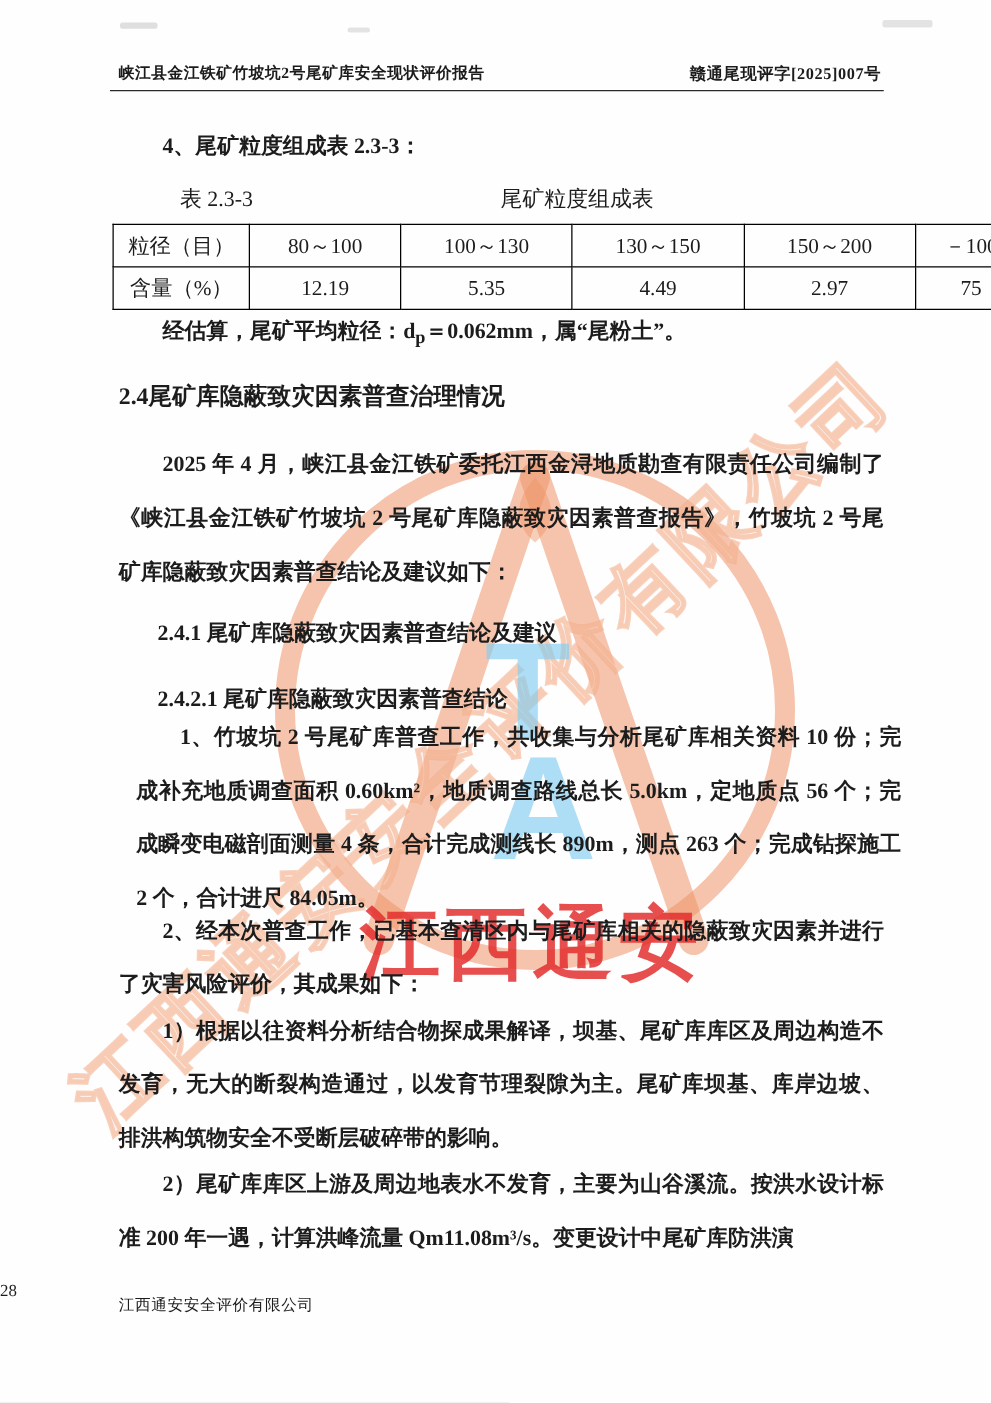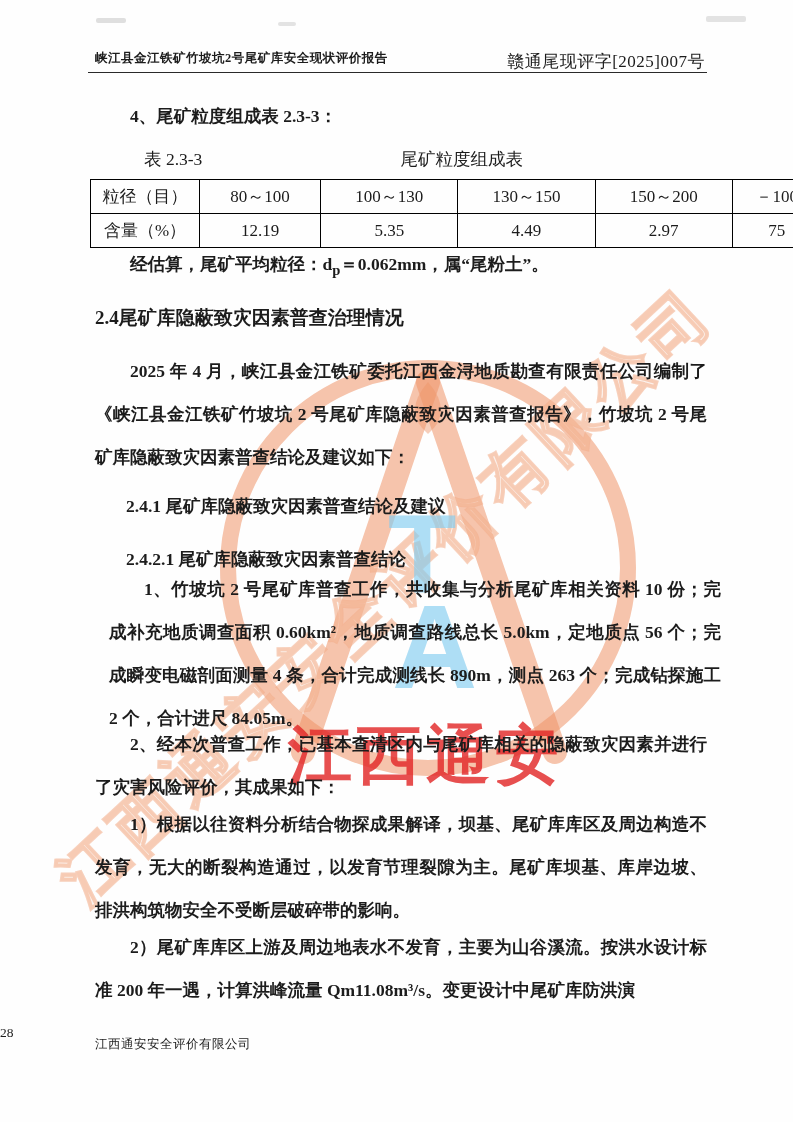--- a/index.html
+++ b/index.html
@@ -3,21 +3,21 @@
 <meta charset="utf-8">
 <style>
   html,body{margin:0;padding:0;background:#e8e8e8;}
   .page{
     position:relative; width:793px; height:1122px; margin:0 auto;
     background:#fefefe; overflow:hidden;
     font-family:"Liberation Serif","DejaVu Serif",serif; color:#1c1c1c;
   }
   
   .hdr-left{position:absolute;left:95px;top:50px;font-size:12.5px;font-weight:bold;letter-spacing:.5px;}
-  .hdr-right{position:absolute;right:88px;top:50px;font-size:17px;font-weight:normal;letter-spacing:.5px;}
+  .hdr-right{position:absolute;right:88px;top:50px;font-size:13px;font-weight:bold;letter-spacing:.5px;}
   .hdr-rule{position:absolute;left:88px;width:619px;top:72px;border-top:1.6px solid #2a2a2a;height:0;}
   
   .content{position:absolute;left:95px;width:612px;top:0;}
   .btxt{position:absolute;left:0;width:612px;margin:0;font-size:17.5px;line-height:43px;
         text-align:justify;text-justify:inter-ideograph;}
   .indent{text-indent:2em;font-weight:bold;}
   .h1{position:absolute;left:0;width:612px;margin:0;font-size:19px;font-weight:bold;line-height:43px;font-family:Liberation Serif, serif;}
   .h2{position:absolute;left:16px;width:612px;margin:15px;font-size:17.5px;font-weight:bold;line-height:43px;}
   
   .cap-row{position:absolute;left:14px;width:612px;top:138px;display:flex;font-size:17.5px;line-height:43px;}

